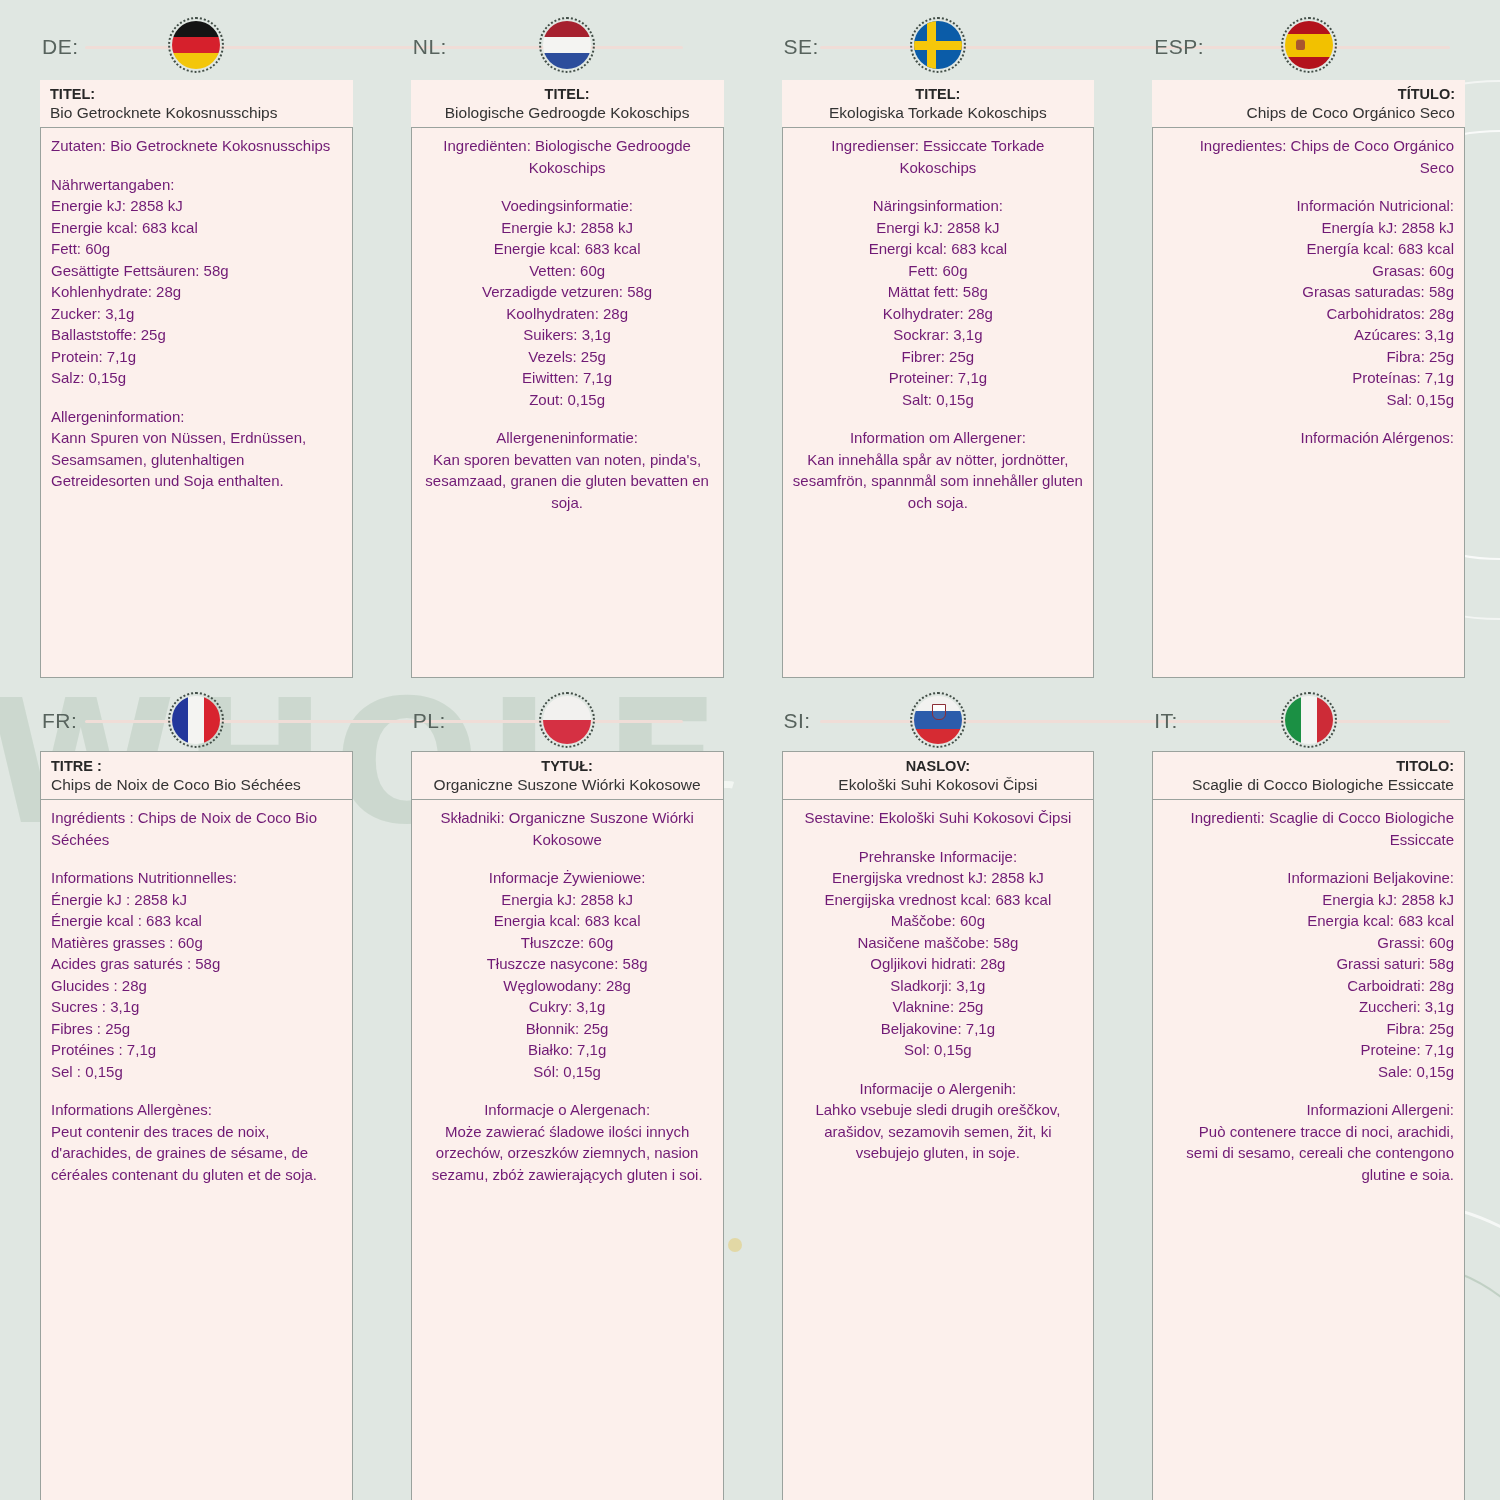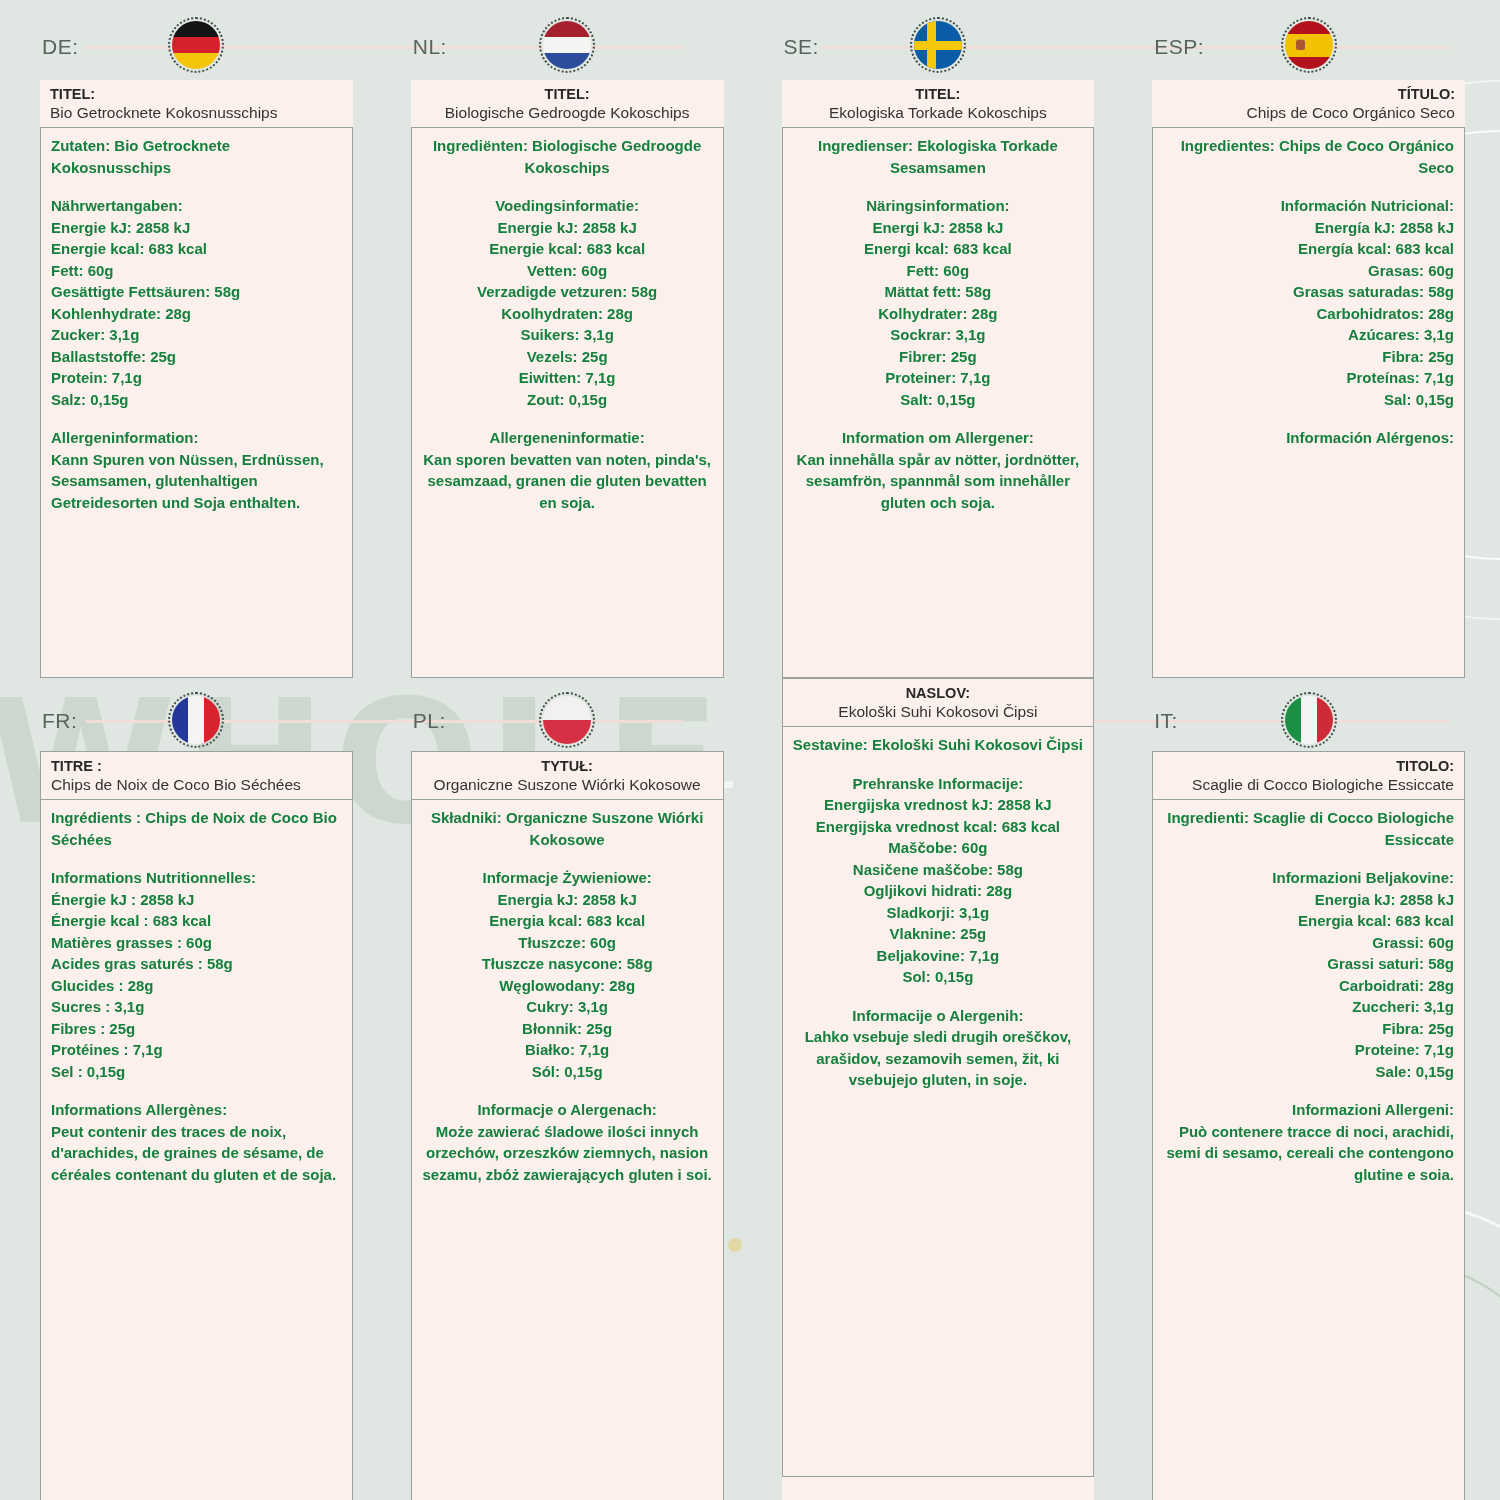--- a/index.html
+++ b/index.html
@@ -90,21 +90,21 @@
   .row2 .card { height:824px; padding-bottom:25px; }
   .card-inner { display:flex; flex-direction:column; flex:1; min-height:0; }
   .row2 .card-inner { border:1.5px solid #9aa29d; }
 
   .card-title { padding:6px 10px 4px; flex:none; }
   .row2 .card-title { border-bottom:1.5px solid #9aa29d; }
   .title-label { font-weight:bold; font-size:14.5px; line-height:17px; color:#272727; }
   .title-text  { font-size:15.5px; line-height:20px; color:#333; }
 
   .card-body {
-    flex:1; padding:7px 10px; font-size:15px; line-height:21.5px; color:#15803d;font-weight:bold;
+    flex:1; padding:7px 10px; font-size:15px; line-height:21.5px; color:#701a75;
   }
   .row1 .card-body { border:1.5px solid #9aa29d; }
   .nutrition-header, .allergen-header { margin-top:17px; }
   .nutrition-lines { white-space:pre-line; }
 
   .align-left  .card-title, .align-left  .card-body { text-align:left; }
   .align-center .card-title, .align-center .card-body { text-align:center; }
   .align-right .card-title, .align-right .card-body { text-align:right; }
 </style>
 </head>
@@ -194,21 +194,21 @@
           <span class="flag flag-se"></span>
         </span>
     </div>
     <div class="card">
       <div class="card-inner">
         <div class="card-title">
           <div class="title-label">TITEL:</div>
           <div class="title-text">Ekologiska Torkade Kokoschips</div>
         </div>
         <div class="card-body">
-          <div class="ingredients">Ingredienser: Ekologiska Torkade Sesamsamen</div>
+          <div class="ingredients">Ingredienser: Essiccate Torkade Kokoschips</div>
           <div class="nutrition-header">Näringsinformation:</div>
           <div class="nutrition-lines">Energi kJ: 2858 kJ
 Energi kcal: 683 kcal
 Fett: 60g
 Mättat fett: 58g
 Kolhydrater: 28g
 Sockrar: 3,1g
 Fibrer: 25g
 Proteiner: 7,1g
 Salt: 0,15g</div>
@@ -313,20 +313,26 @@
 Białko: 7,1g
 Sól: 0,15g</div>
           <div class="allergen-header">Informacje o Alergenach:</div>
           <div class="allergen-text">Może zawierać śladowe ilości innych orzechów, orzeszków ziemnych, nasion sezamu, zbóż zawierających gluten i soi.</div>
         </div>
       </div>
     </div>
   </section>
 
   <section class="panel align-center">
+    <div class="panel-header">
+      <span class="lang-label">SI:</span>
+      <span class="flag-ring">
+          <span class="flag flag-si"></span>
+        </span>
+    </div>
     <div class="card">
       <div class="card-inner">
         <div class="card-title">
           <div class="title-label">NASLOV:</div>
           <div class="title-text">Ekološki Suhi Kokosovi Čipsi</div>
         </div>
         <div class="card-body">
           <div class="ingredients">Sestavine: Ekološki Suhi Kokosovi Čipsi</div>
           <div class="nutrition-header">Prehranske Informacije:</div>
           <div class="nutrition-lines">Energijska vrednost kJ: 2858 kJ

